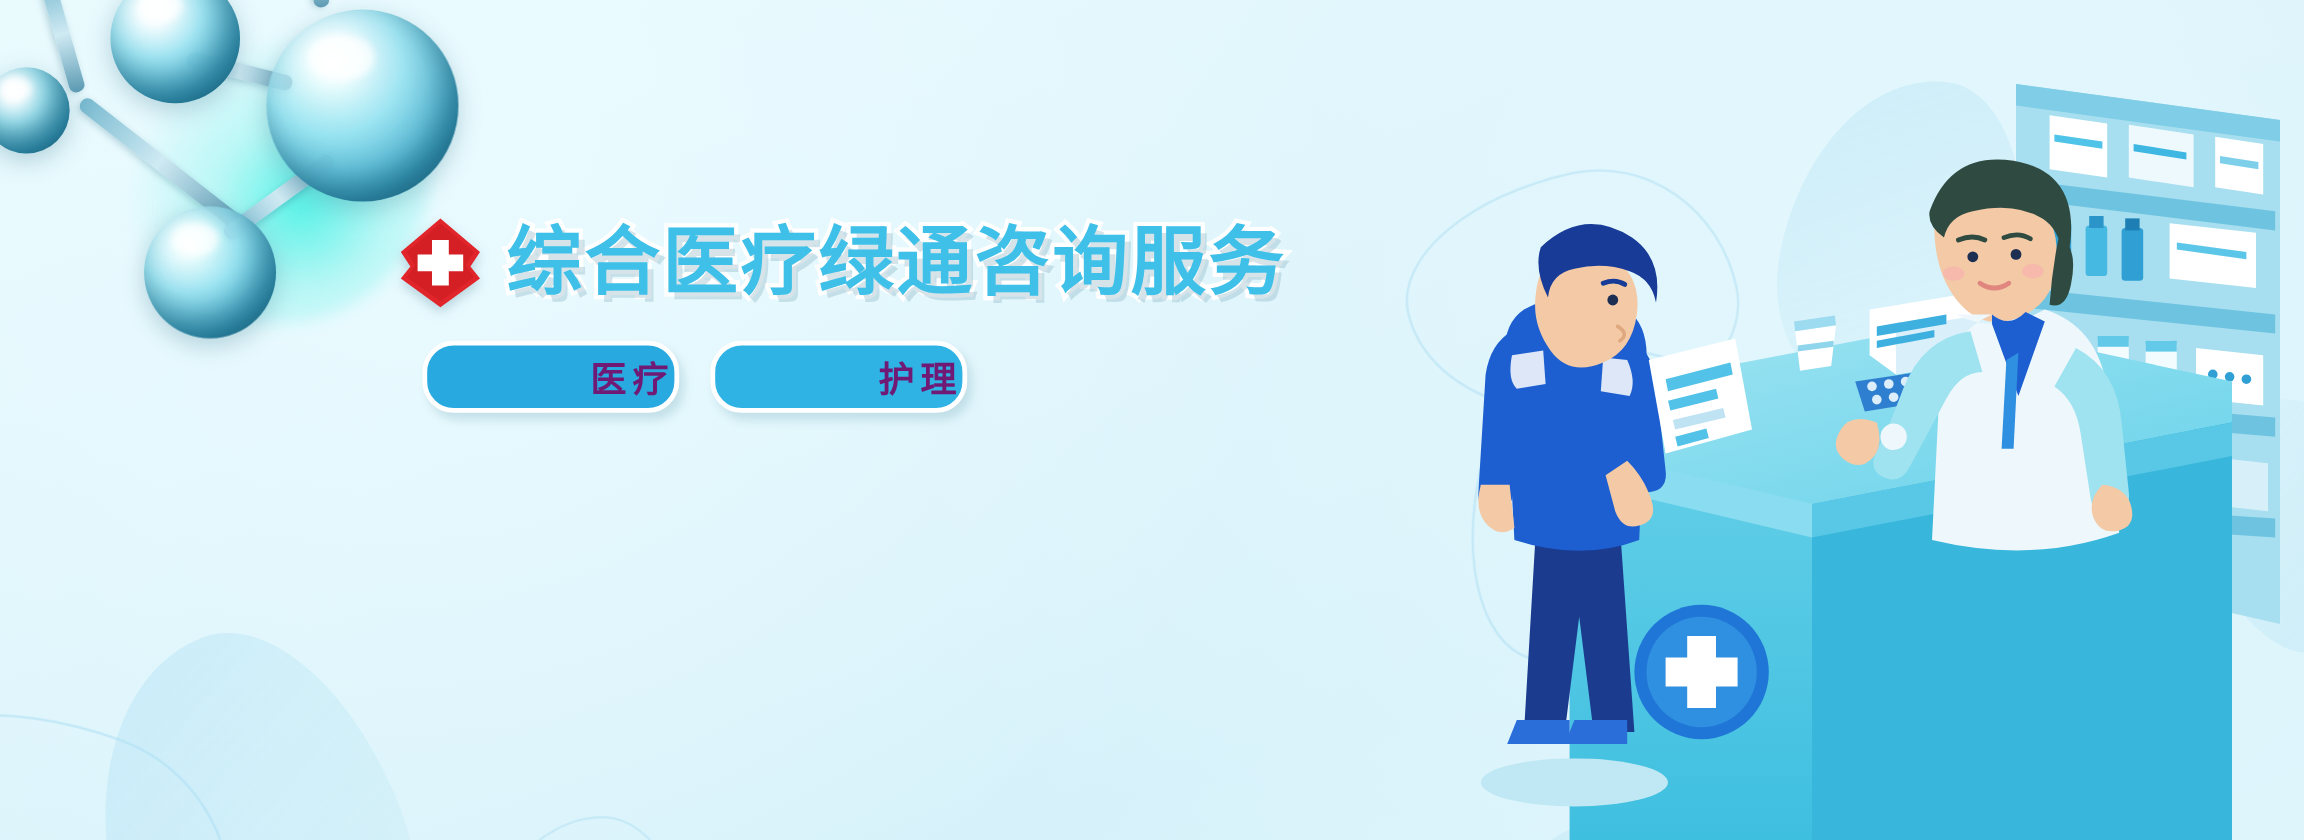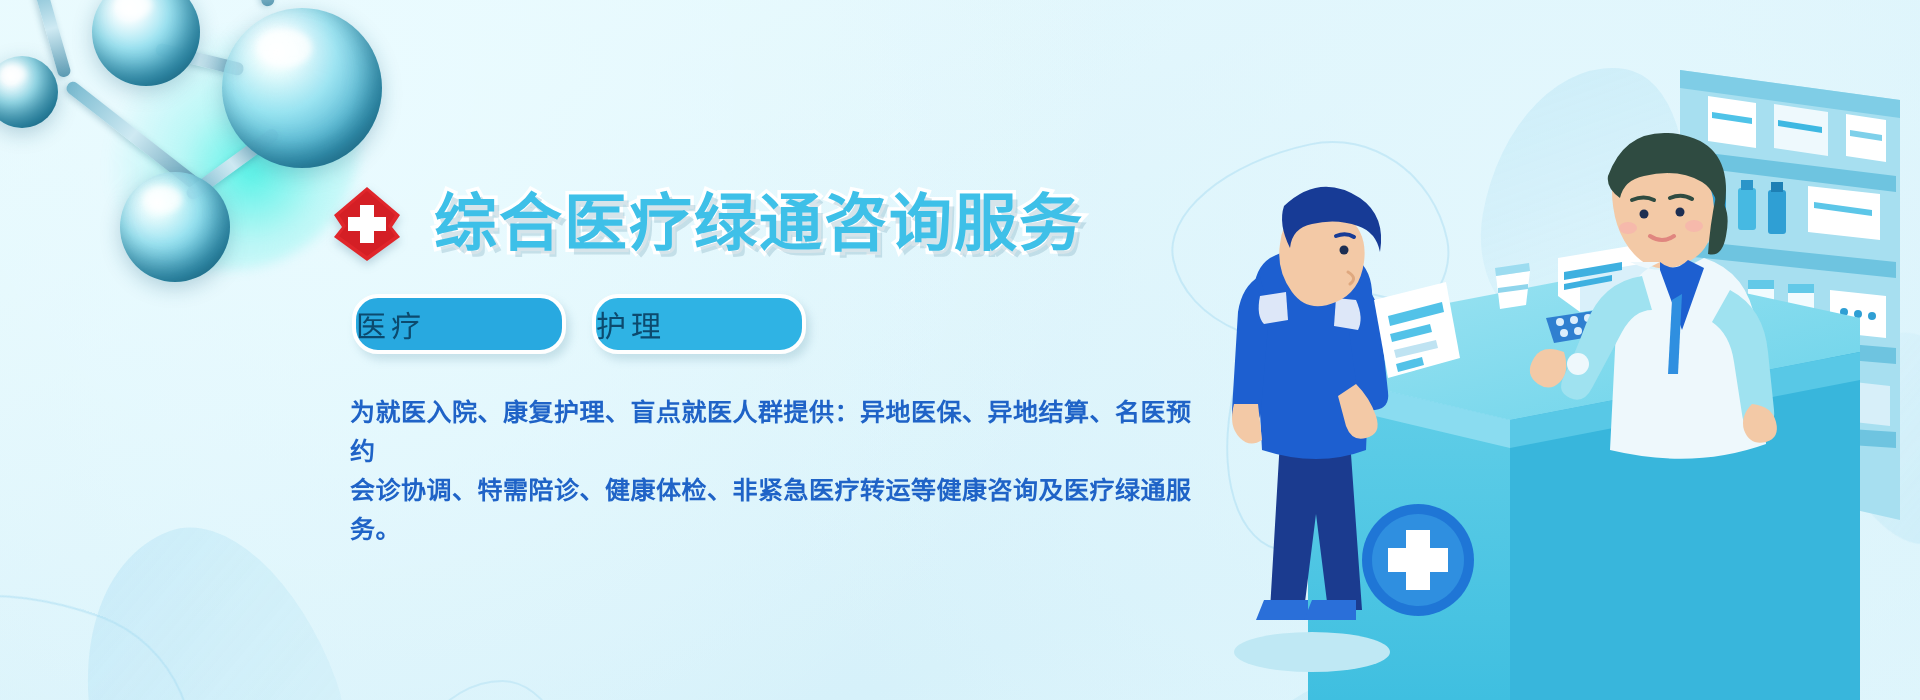--- a/index.html
+++ b/index.html
@@ -73,28 +73,28 @@
   .cross-badge{position:relative;width:74px;height:78px;flex:0 0 auto;}
   .cross-badge svg{display:block;width:74px;height:78px;filter:drop-shadow(0 4px 5px rgba(30,90,120,.25));}
 
   .main-title{
     font-family:"DejaVu Sans","Liberation Sans",sans-serif;
     font-size:63px;line-height:1.02;font-weight:bold;letter-spacing:2px;
     color:#3ec0e8;
     -webkit-text-stroke:7px #ffffff;
     paint-order:stroke fill;
     text-shadow:5px 6px 0 rgba(120,165,185,.30);
-    white-space:nowrap;margin:12px;
+    white-space:nowrap;margin:0;
   }
 
   .tags{display:flex;gap:26px;margin:26px 0 0 22px;}
   .tag{
     min-width:206px;height:52px;border-radius:26px;
-    display:flex;align-items:center;justify-content:flex-start;
-    color:#0c4a6e;font-size:30px;font-weight:normal;letter-spacing:5px;
+    display:flex;align-items:center;justify-content:flex-end;
+    color:#701a75;font-size:30px;font-weight:bold;letter-spacing:5px;
     font-family:"DejaVu Sans","Liberation Sans",sans-serif;
     border:4px solid #ffffff;
     box-shadow:4px 6px 8px rgba(110,160,180,.28);
     cursor:pointer;user-select:none;
   }
 
   .desc{
     margin:40px 0 0 20px;
     color:#1f63c7;
     font-family:"DejaVu Sans","Liberation Sans",sans-serif;
@@ -170,24 +170,20 @@
 
     <div class="tags">
       <div class="tag" style="background:#28a9e0;">
         <span>医疗</span>
       </div>
       <div class="tag" style="background:#2fb3e4;">
         <span>护理</span>
       </div>
     </div>
 
-    <div class="desc">
-      <p>为就医入院、康复护理、盲点就医人群提供：异地医保、异地结算、名医预约</p>
-      <p>会诊协调、特需陪诊、健康体检、非紧急医疗转运等健康咨询及医疗绿通服务。</p>
-    </div>
   </div>
 
   <div class="scene">
     <svg viewBox="0 0 760 700" xmlns="http://www.w3.org/2000/svg">
       <defs>
         <linearGradient id="counterTop" x1="0" y1="0" x2="1" y2="1">
           <stop offset="0" stop-color="#9fe4f2"></stop>
             <stop offset="1" stop-color="#6bd3ea"></stop>
         </linearGradient>
         <linearGradient id="counterFace" x1="0" y1="0" x2="0" y2="1">

